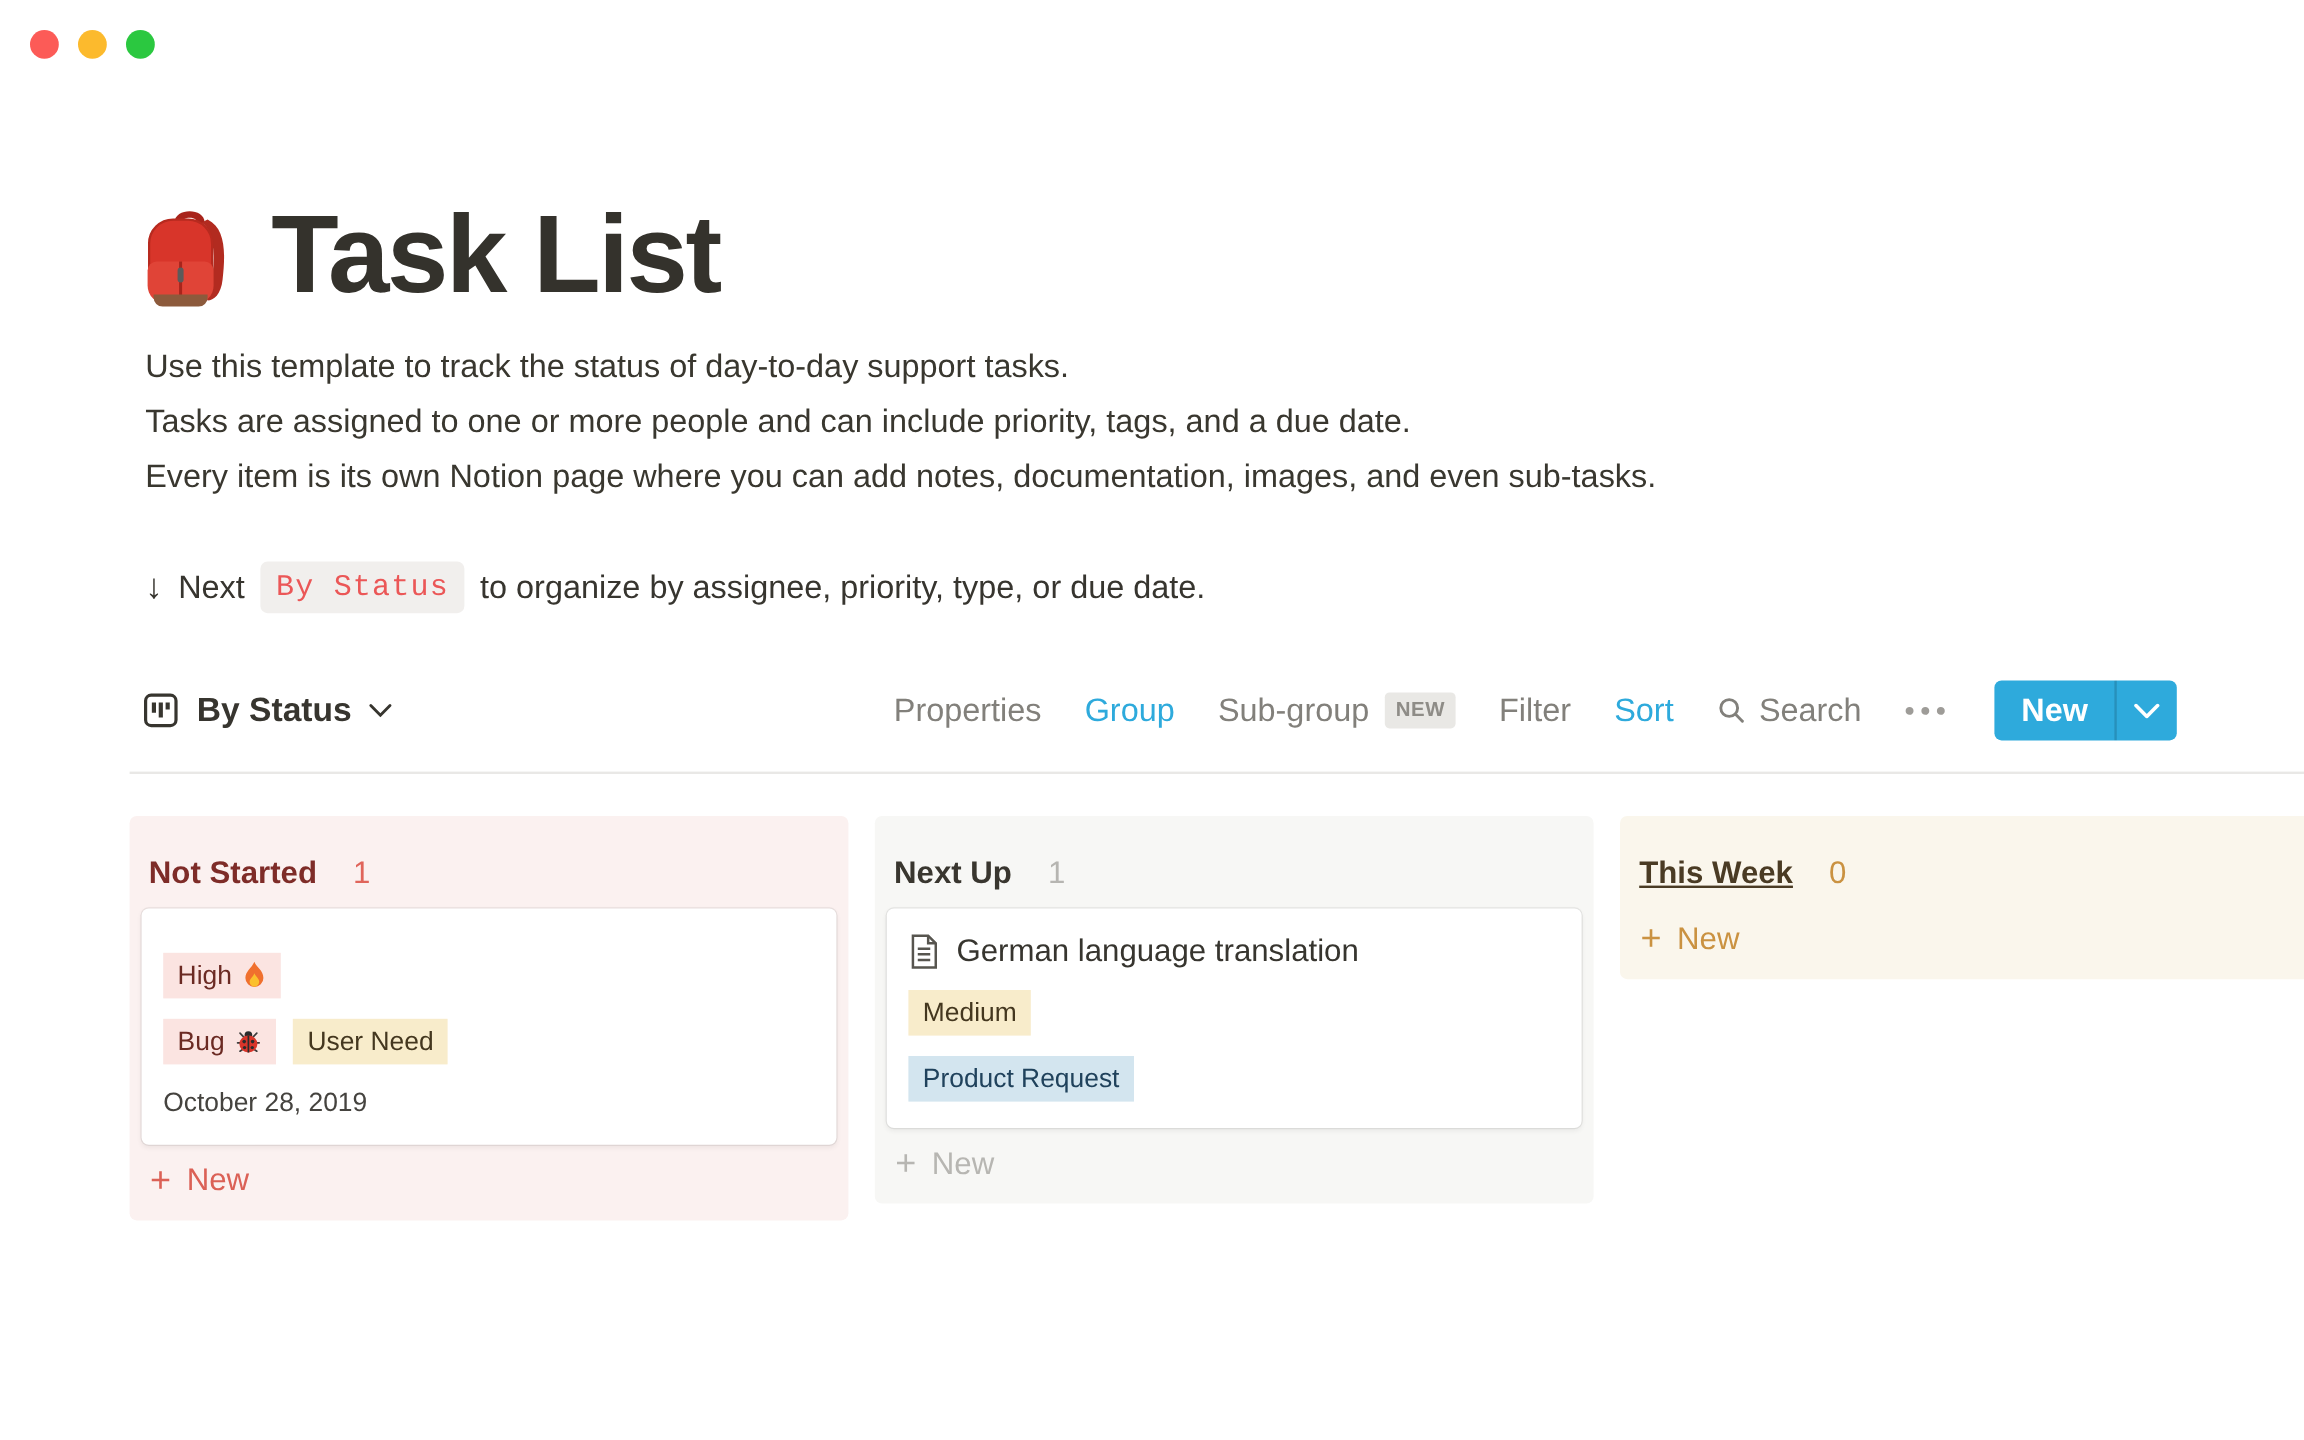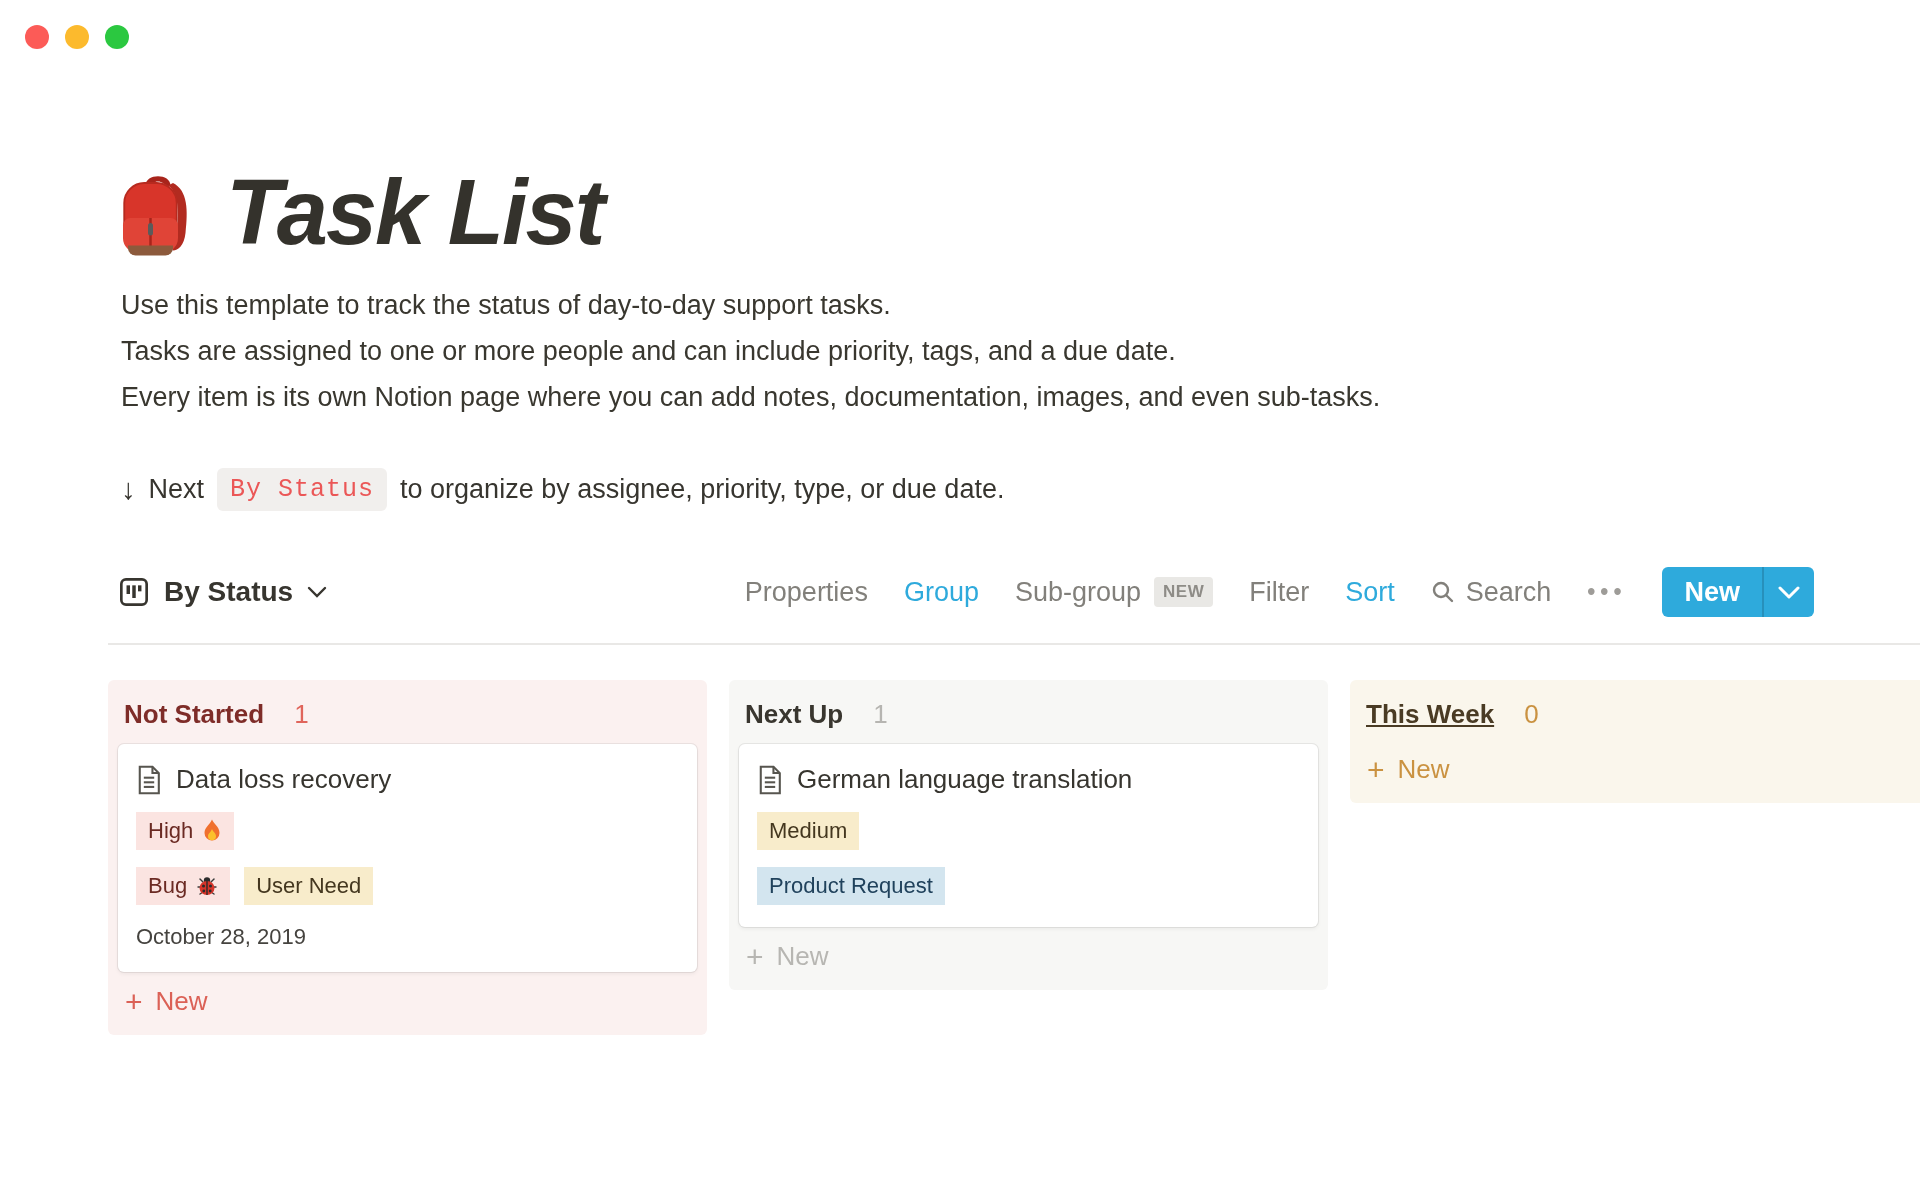--- a/index.html
+++ b/index.html
@@ -8,21 +8,21 @@
   .abs { position:absolute; }
 
   
   .traffic { top:25px; left:25px; display:flex; gap:16px; }
   .light { width:24px; height:24px; border-radius:50%; }
   .light-red { background:#FC5B57; }
   .light-yellow { background:#FCBA2D; }
   .light-green { background:#2BC840; }
 
   
-  .title-row { left:118px; top:160px; display:flex; align-items:center; gap:28px;font-style:italic; }
+  .title-row { left:118px; top:160px; display:flex; align-items:center; gap:28px; }
   .page-title { font-size:92px; font-weight:700; letter-spacing:-2px; color:#34322C; }
 
   
   .description { left:121px; top:282px; font-size:27px; line-height:46px; color:#39372F; }
 
   
   .callout { left:121px; top:468px; display:flex; align-items:center; gap:13px; font-size:27px; color:#37352F; }
   .callout .arrow { font-size:29px; }
   .code-chip { font-family:"Liberation Mono", monospace; font-size:25px; letter-spacing:1px;
     color:#EB5757; background:#F1EFED; padding:7px 13px; border-radius:6px; }
@@ -46,21 +46,21 @@
   .new-button-chev { width:50px; display:flex; align-items:center; justify-content:center; }
 
   .board-divider { top:643px; left:108px; right:0; border-top:2px solid #E9E8E6; }
 
   
   .board { top:680px; left:108px; display:flex; gap:22px; align-items:flex-start; }
   .group { width:599px; border-radius:6px; padding-bottom:12px; }
   .group-red    { background:#FBF1F0; }
   .group-gray   { background:#F7F7F5; }
   .group-yellow { background:#FAF6EC; }
-  .group-header { display:flex; align-items:baseline; padding:19px 16px 14px; cursor:pointer; }
+  .group-header { display:flex; align-items:baseline; padding:32px 16px 14px; cursor:pointer; }
   .group-title { font-size:26px; font-weight:700; }
   .group-red    .group-title { color:#7E2C28; }
   .group-gray   .group-title { color:#39362F; }
   .group-yellow .group-title { color:#4A3B24;text-decoration:underline; }
   .group-count { font-size:26px; margin-left:30px; }
   .group-red    .group-count { color:#E0655B; }
   .group-gray   .group-count { color:#B6B5B1; }
   .group-yellow .group-count { color:#CA9241; }
 
   .cards { padding:0 10px; display:flex; flex-direction:column; gap:12px; }
@@ -175,32 +175,20 @@
 
 <div class="abs board">
 
   <div class="group group-red">
     <div class="group-header">
       <span class="group-title">Not Started</span>
       <span class="group-count">1</span>
     </div>
     <div class="cards">
       <div class="card">
-        <div class="card-title-row">
-          <span>
-            <svg width="26" height="30" viewBox="0 0 22 26" fill="none" stroke="#57554F" stroke-width="1.8">
-              <path d="M3 1.5 h11 l5.5 5.5 v17.5 h-16.5 z"></path>
-              <path d="M14 1.5 v5.5 h5.5"></path>
-              <line x1="6.5" y1="11" x2="15.5" y2="11"></line>
-              <line x1="6.5" y1="15" x2="15.5" y2="15"></line>
-              <line x1="6.5" y1="19" x2="15.5" y2="19"></line>
-            </svg>
-          </span>
-          <span class="card-title">Data loss recovery</span>
-        </div>
         <div class="tag-row">
           <span class="pill pill-red">
             <span>High</span>
             <span>
               <svg width="20" height="24" viewBox="0 0 20 24">
                 <path d="M10 0.5 C11.5 5 17.5 7.5 17.5 14 a7.5 7.5 0 0 1 -15 0 C2.5 8.5 7.5 6 10 0.5 Z" fill="#F0702E"></path>
                 <path d="M10 10 C11 13 14 14 14 17.2 a4 4 0 0 1 -8 0 C6 14.5 9 13 10 10 Z" fill="#FBC02D"></path>
               </svg>
             </span>
           </span>

